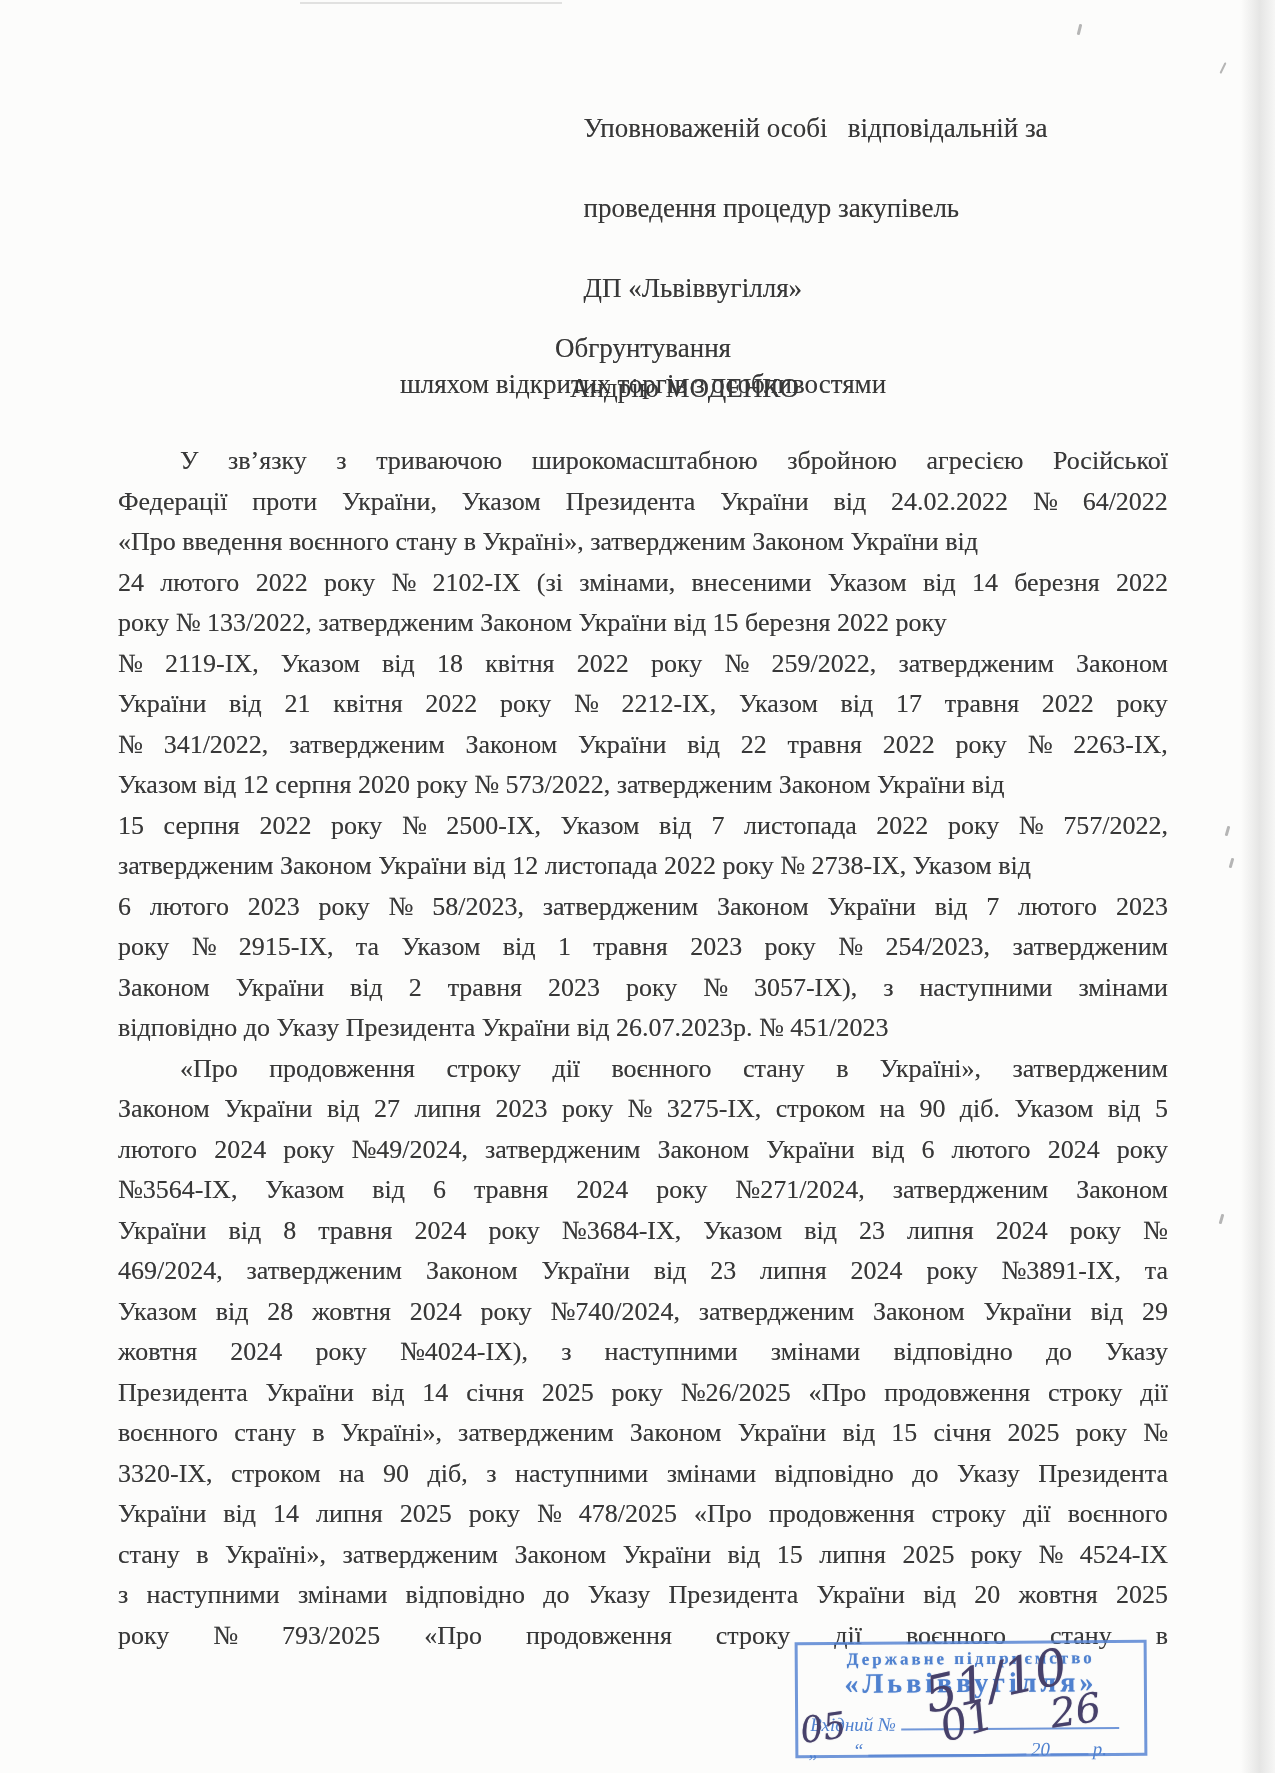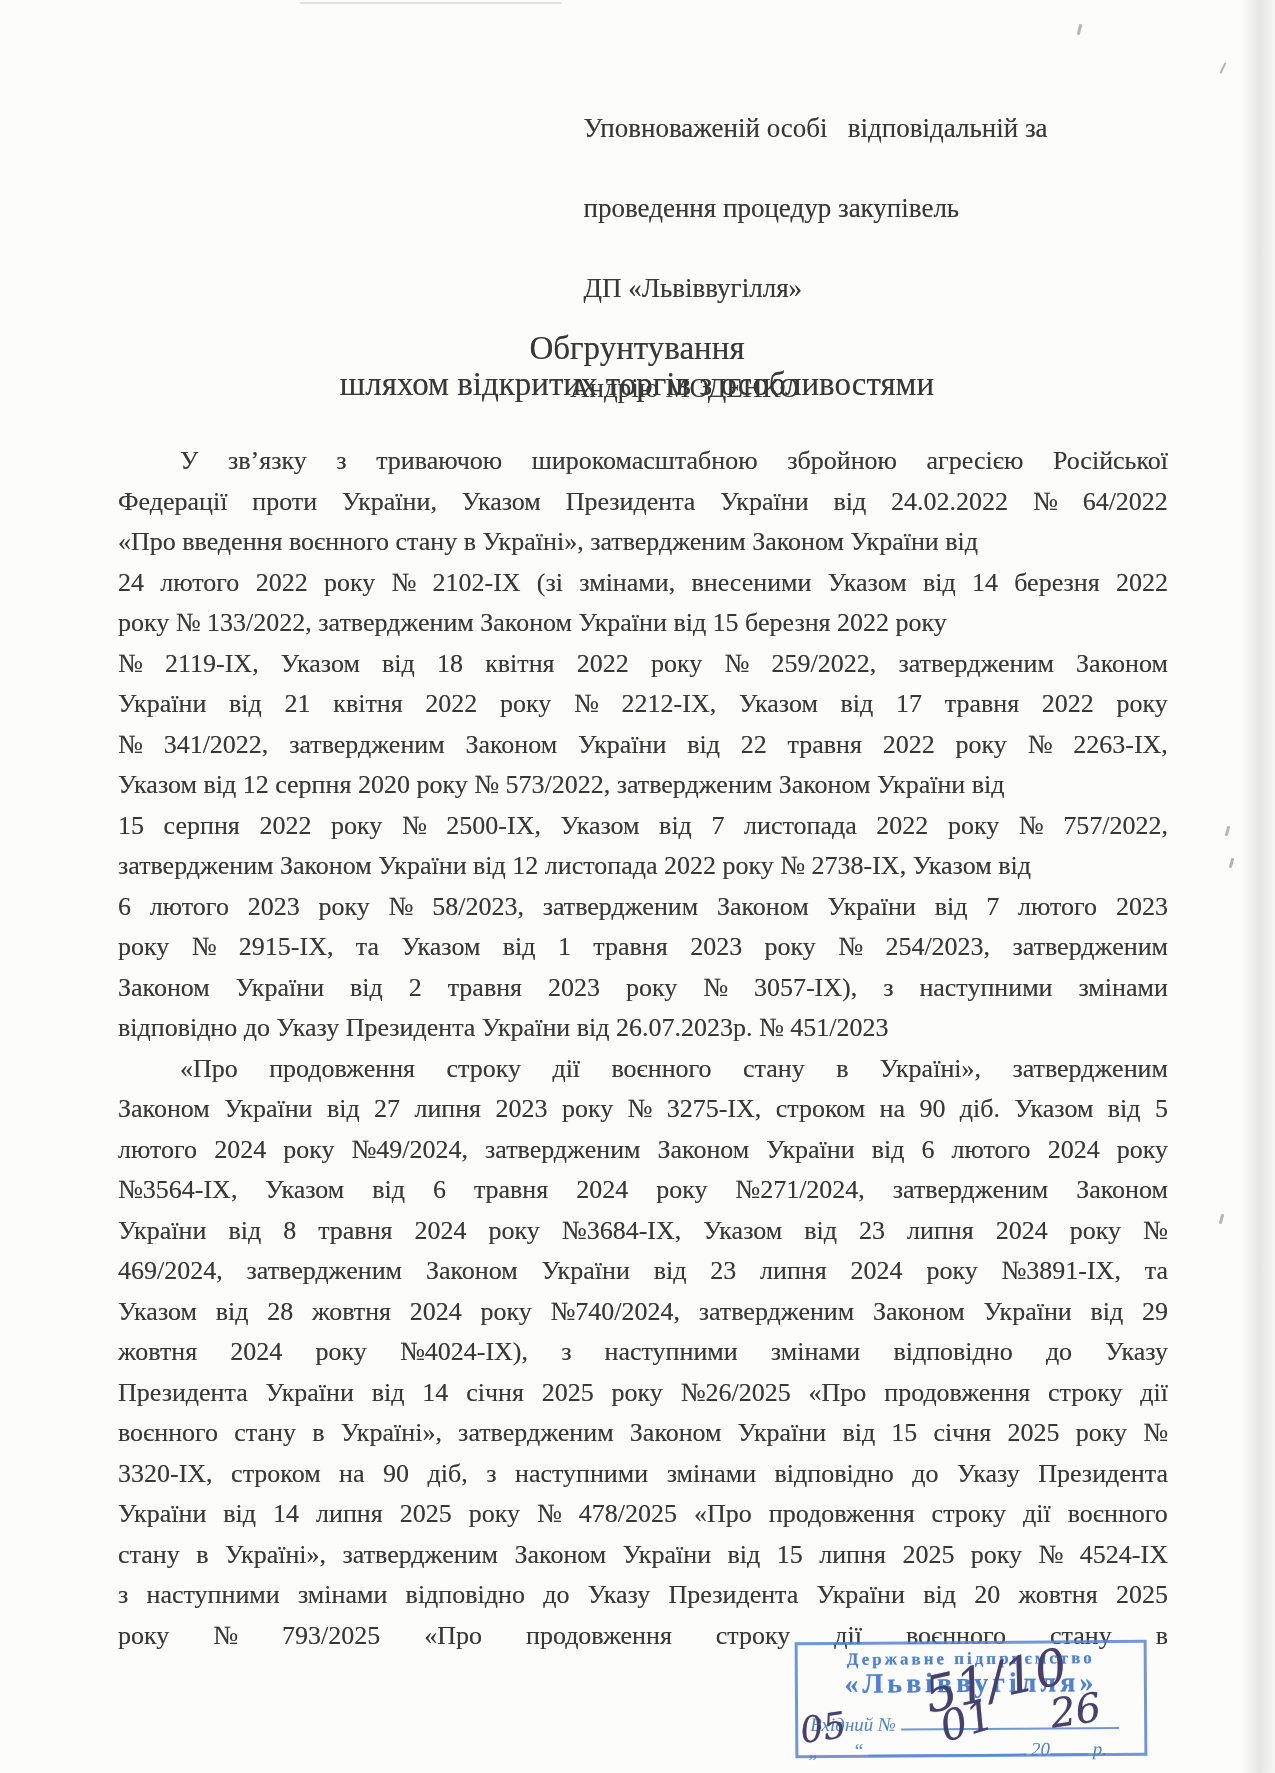--- a/index.html
+++ b/index.html
@@ -27,22 +27,22 @@
   
   .recipient{
     position:absolute;left:570px;top:68px;width:610px;
     font-size:27px;line-height:40px;
     white-space:pre-wrap;
     text-shadow:0 0 0.5px rgba(56,56,56,.55);
   }
   .recipient .name{display:block;margin-top:20px;}
   
   .doc-title{
-    position:absolute;left:112px;top:330px;width:1050px;
-    text-align:center;font-size:33px;line-height:36px;
+    position:absolute;left:118px;top:330px;width:1050px;
+    text-align:center;font-size:27px;line-height:36px;
     text-shadow:0 0 0.5px rgba(56,56,56,.55);
   }
   
   .body-text{
     position:absolute;left:118px;top:441px;width:1050px;
     font-size:26px;
     text-shadow:0 0 0.5px rgba(56,56,56,.5);
   }
   .bline{height:40.5px;line-height:40.5px;white-space:nowrap;}
   .bline.just{display:flex;justify-content:space-between;}

